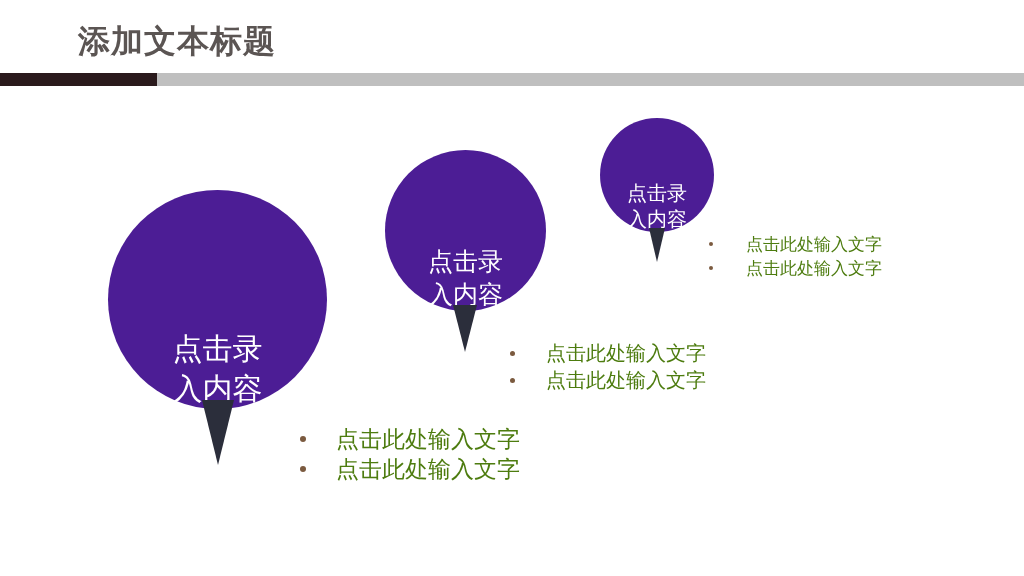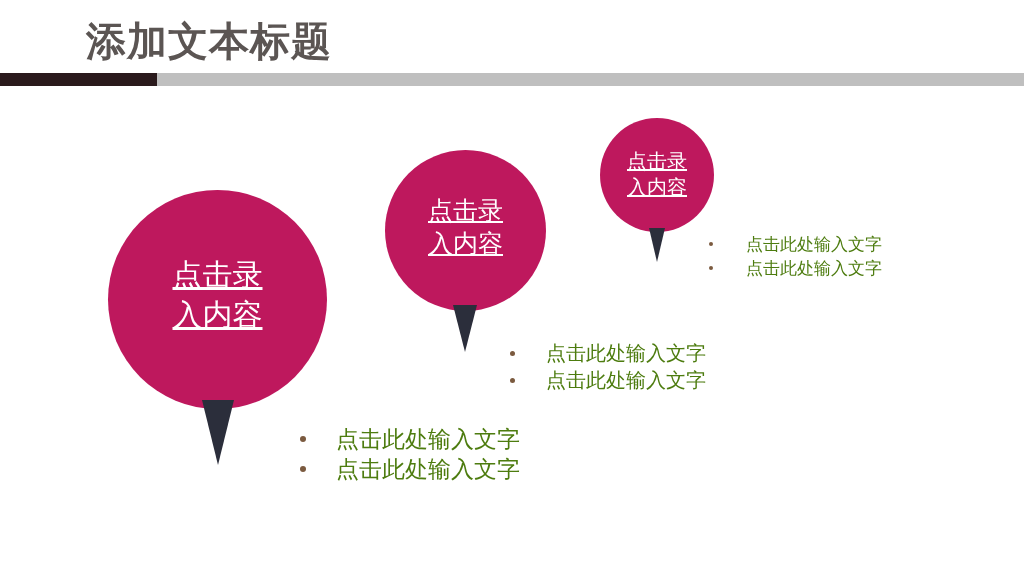--- a/index.html
+++ b/index.html
@@ -1,25 +1,25 @@
 <!DOCTYPE html>
 <html><head>
 <meta charset="utf-8">
 <style>
   html, body { margin:0; padding:0; }
   body { width:1024px; height:576px; background:#ffffff; position:relative; overflow:hidden;
          font-family:"DejaVu Sans", "Liberation Sans", sans-serif; }
-  .title { position:absolute; left:86px; top:18px; font-size:40px; font-weight:bold; color:#5b5553;
+  .title { position:absolute; left:78px; top:18px; font-size:32px; font-weight:bold; color:#5b5553;
            letter-spacing:1px; line-height:46px; }
   .bar-dark { position:absolute; left:0; top:73px; width:157px; height:13px; background:#2a1a1c; }
   .bar-gray { position:absolute; left:157px; top:73px; right:0; height:13px; background:#bfbfbf; }
   .bubble { position:absolute; }
-  .bubble .circle { position:absolute; border-radius:50%; background:#be185d;
-                    display:flex; align-items:center; justify-content:center; text-align:center;
-                    color:#ffffff;text-decoration:underline; }
+  .bubble .circle { position:absolute; border-radius:50%; background:#4c1d95;
+                    display:flex; align-items:flex-end; justify-content:center; text-align:center;
+                    color:#ffffff; }
   .bubble .tail { position:absolute; width:0; height:0; border-style:solid;
                   border-color:#2b2e3b transparent transparent transparent; }
   .bubble .label { white-space:pre-line; }
   .list { position:absolute; color:#4d7c0f; }
   .list .item { position:relative; white-space:nowrap; }
   .list .dot { position:absolute; border-radius:50%; background:#7b5a3f; }
 </style>
 </head>
 <body>
 

